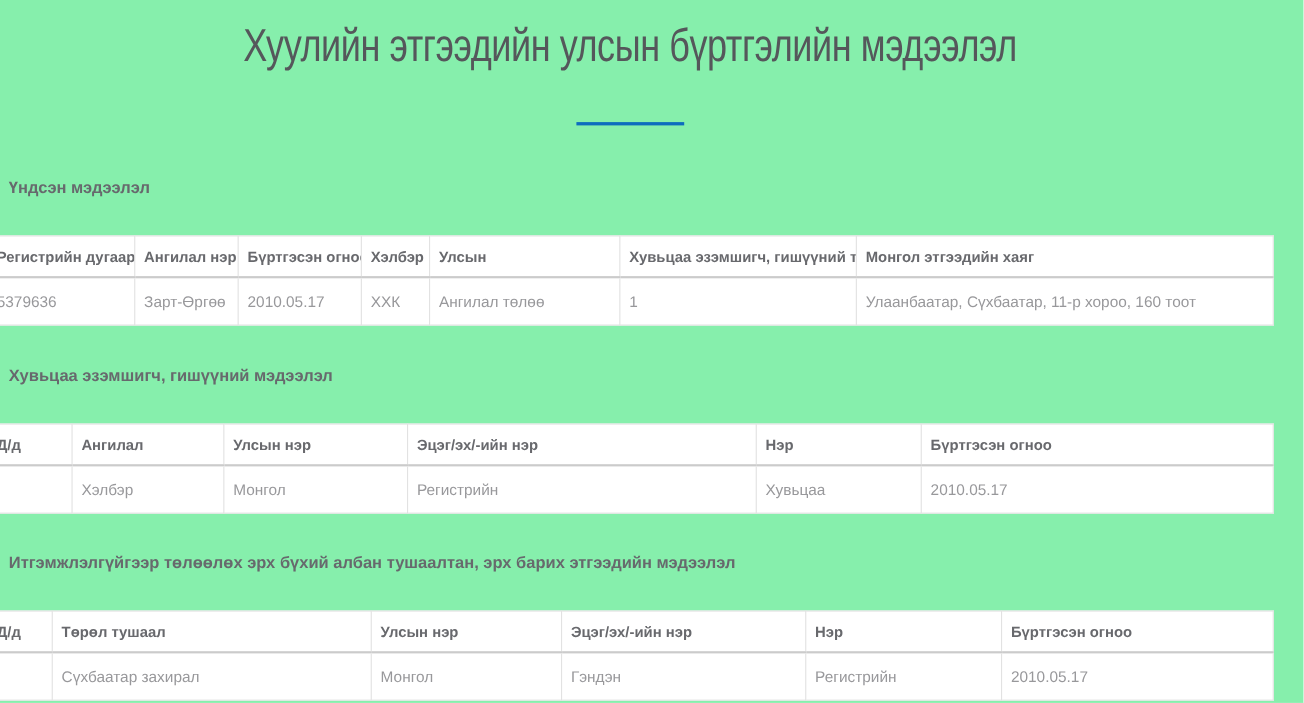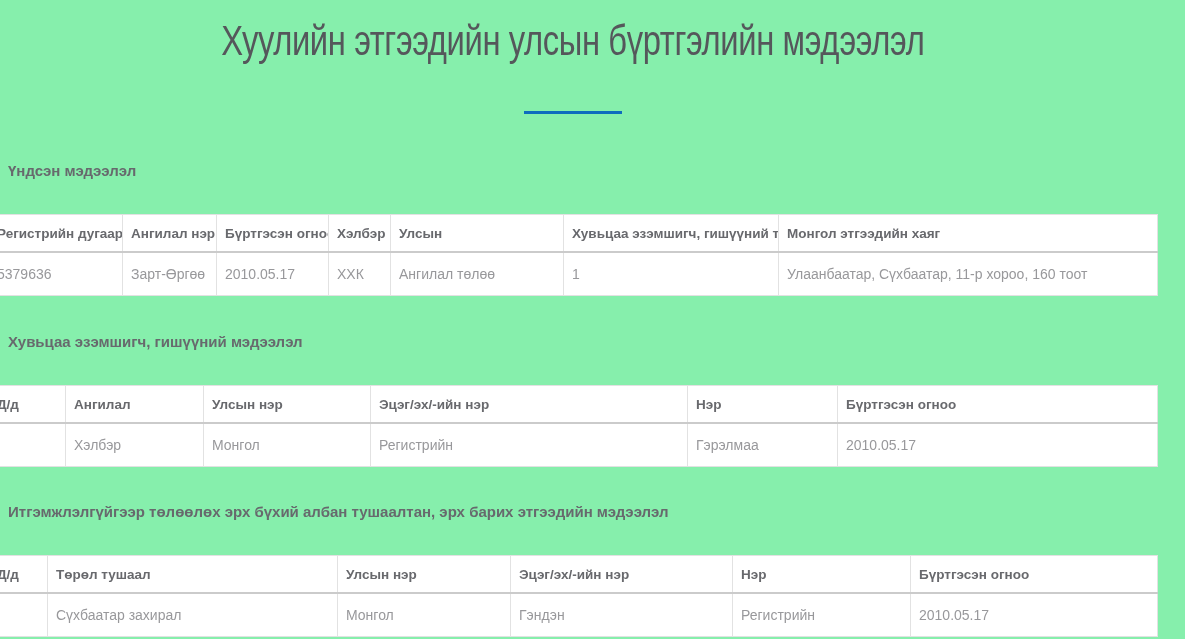--- a/index.html
+++ b/index.html
@@ -147,21 +147,21 @@
           <th>Нэр</th>
           <th>Бүртгэсэн огноо</th>
         </tr>
       </thead>
       <tbody>
         <tr>
           <td></td>
           <td>Хэлбэр</td>
           <td>Монгол</td>
           <td>Регистрийн</td>
-          <td>Гэрэлмаа</td>
+          <td>Хувьцаа</td>
           <td>2010.05.17</td>
         </tr>
       </tbody>
     </table>
 
     <h2 class="section-title st-3">Итгэмжлэлгүйгээр төлөөлөх эрх бүхий албан тушаалтан, эрх барих этгээдийн мэдээлэл</h2>
 
     <table class="data-table">
       <colgroup>
         <col style="width:59px">

